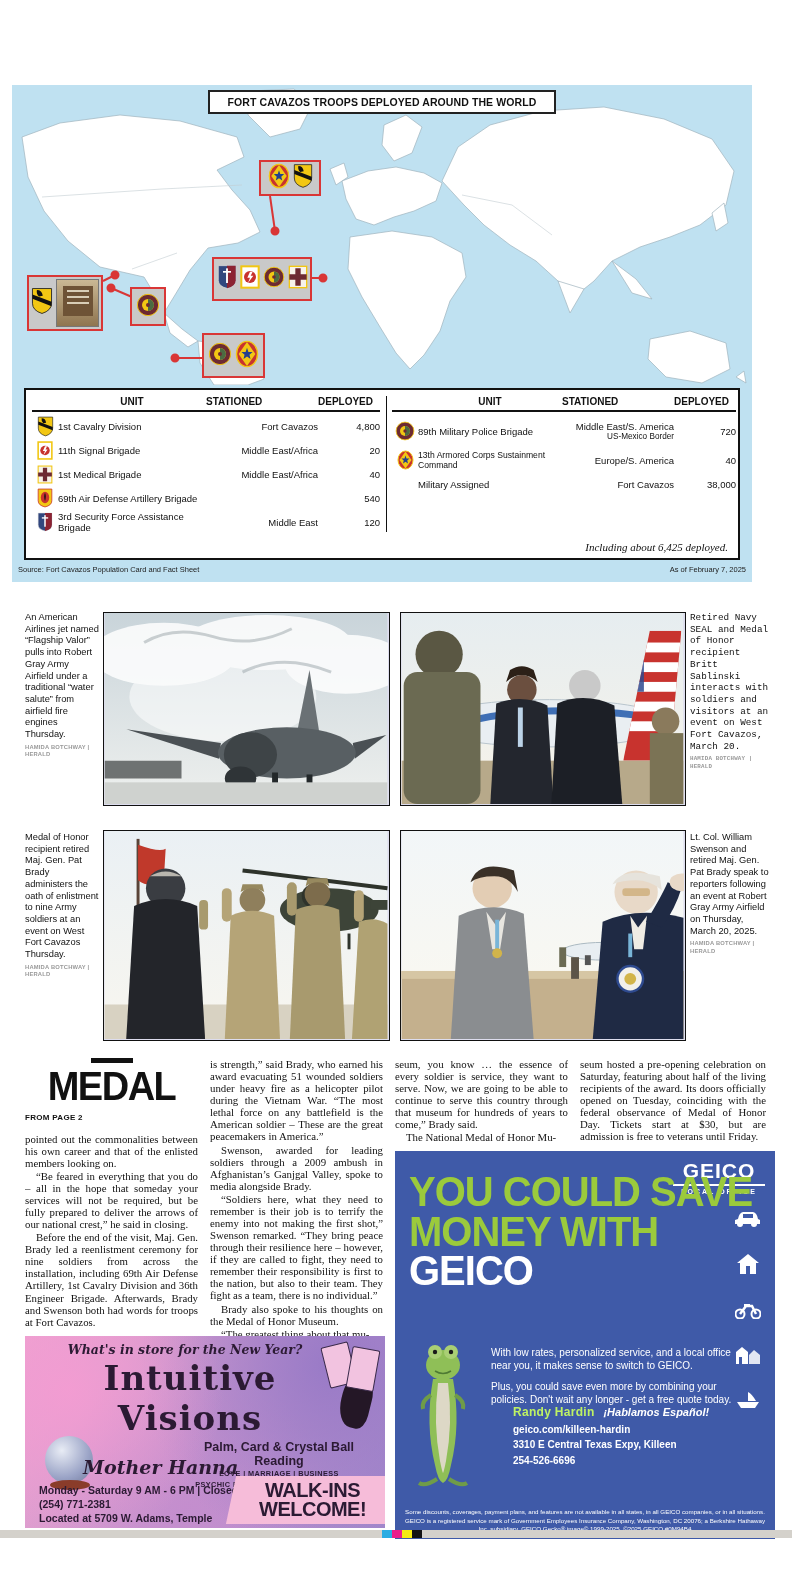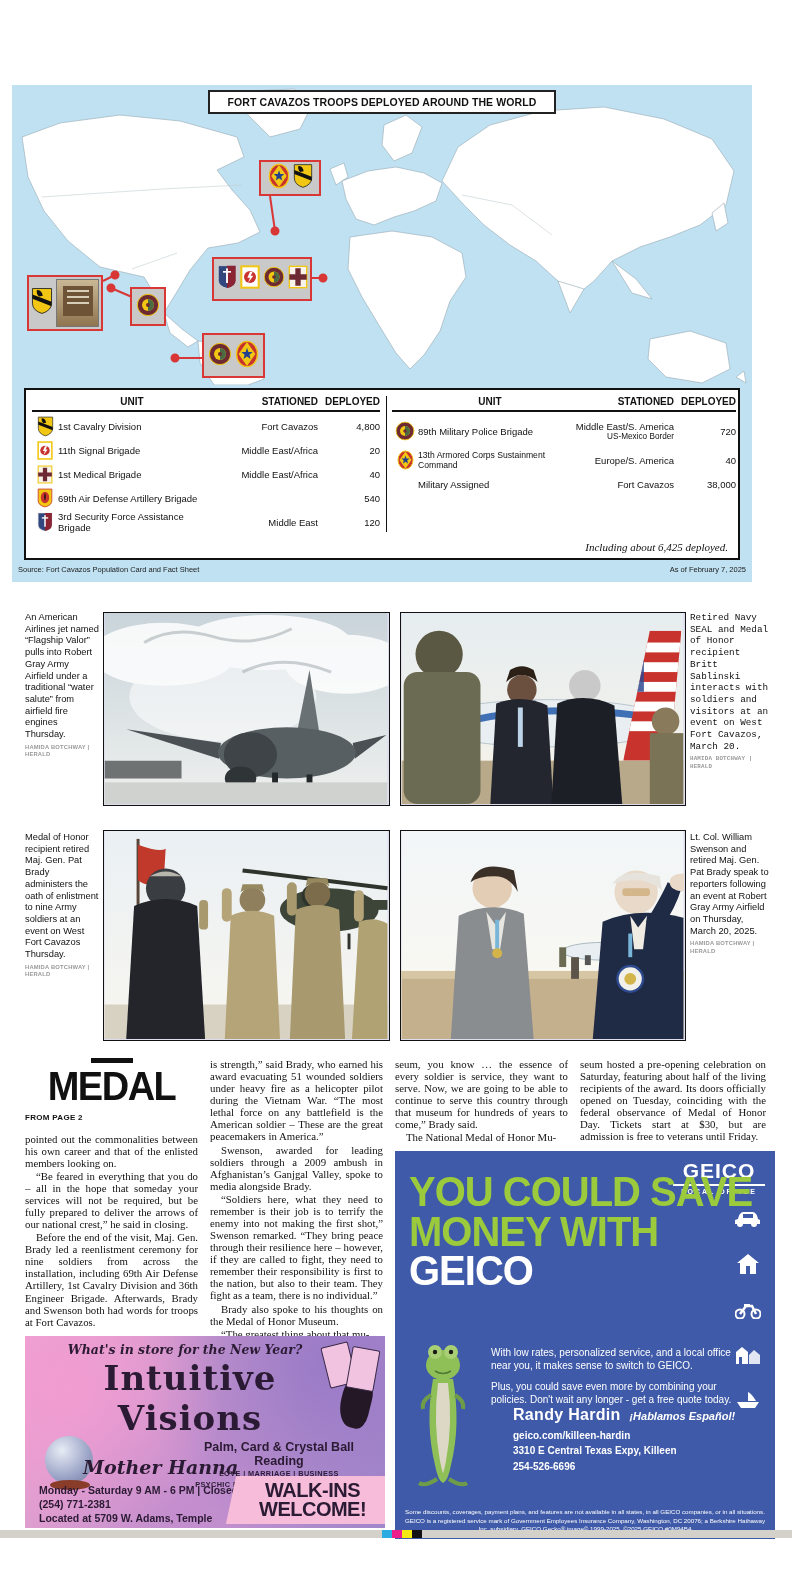--- a/index.html
+++ b/index.html
@@ -28,21 +28,21 @@
   .signphoto .sign i{display:block;height:2px;background:#d8cdb6;margin:4px 4px 0 4px;}
 
   .stats-box{position:absolute;left:12px;top:303px;width:716px;height:172px;background:#fff;
              border:2px solid #111;box-sizing:border-box;}
   .tbl{position:absolute;top:6px;bottom:26px;font-size:9.5px;}
   .tbl-left{left:6px;width:348px;border-right:1.5px solid #111;padding-right:6px;}
   .tbl-right{left:366px;width:344px;}
   .thead{display:grid;grid-template-columns:26px 1fr 112px 62px;font-weight:800;font-size:10px;
          border-bottom:2px solid #111;padding-bottom:3px;margin-bottom:2px;}
   .thead span:nth-child(2){text-align:center;}
-  .thead span:nth-child(3),.thead span:nth-child(4){text-align:right;}
+  .thead span:nth-child(3),.thead span:nth-child(4){text-align:left;}
   .trow{display:grid;grid-template-columns:26px 1fr 112px 62px;align-items:center;min-height:24px;}
   .tunit{text-align:left;}
   .tstat,.tdep{text-align:right;}
   .tstat small{display:block;font-size:8.2px;}
   .ticon{display:flex;align-items:center;justify-content:center;}
   .total-note{position:absolute;right:10px;bottom:5px;font-style:italic;font-size:11px;
               font-family:"Liberation Serif",serif;margin-left:32px;}
   .src-line{position:absolute;left:6px;right:6px;top:480px;font-size:7.5px;color:#222;}
   .src-line .asof{float:right;}
 
@@ -68,21 +68,21 @@
   .g-logo{position:absolute;right:10px;top:8px;width:92px;text-align:center;color:#fff;}
   .g-logo .gl{font-size:21px;font-weight:900;letter-spacing:1px;border-bottom:2px solid #fff;padding-bottom:1px;}
   .g-logo .lo{font-size:7px;font-weight:700;letter-spacing:2px;margin-top:2px;}
   .g-icons{position:absolute;right:14px;top:56px;display:flex;flex-direction:column;gap:26px;align-items:center;}
   .g-head{position:absolute;left:14px;top:20px;font-weight:900;font-size:40px;line-height:.93;
           letter-spacing:-1px;transform:scaleY(1.08);transform-origin:top left;color:#9bca3c;}
   .g-head .w{color:#fff;}
   .g-body{position:absolute;left:96px;top:196px;width:248px;color:#fff;font-size:10px;line-height:1.25;}
   .g-body p{margin:0 0 9px 0;}
   .g-agent{position:absolute;left:118px;top:252px;color:#fff;font-size:10px;font-weight:700;line-height:1.55;}
-  .g-agent .name{color:#ffffff;font-size:16px;font-weight:900;letter-spacing:.3px;}
+  .g-agent .name{color:#bef264;font-size:12px;font-weight:900;letter-spacing:.3px;}
   .g-agent .tag{font-style:italic;font-weight:800;font-size:11px;margin-left:6px;}
   .g-disc{position:absolute;left:8px;right:8px;bottom:5px;color:#fff;font-size:6.2px;
           line-height:1.4;text-align:center;}
 
   
   .intu{position:absolute;left:25px;top:1336px;width:360px;height:192px;overflow:hidden;color:#2b1a33;
         background:
           radial-gradient(circle at 12% 28%, rgba(244,156,210,.9) 0%, rgba(244,156,210,0) 45%),
           radial-gradient(circle at 85% 15%, rgba(150,120,198,.9) 0%, rgba(150,120,198,0) 55%),
           radial-gradient(circle at 45% 90%, rgba(196,140,206,.8) 0%, rgba(196,140,206,0) 55%),

